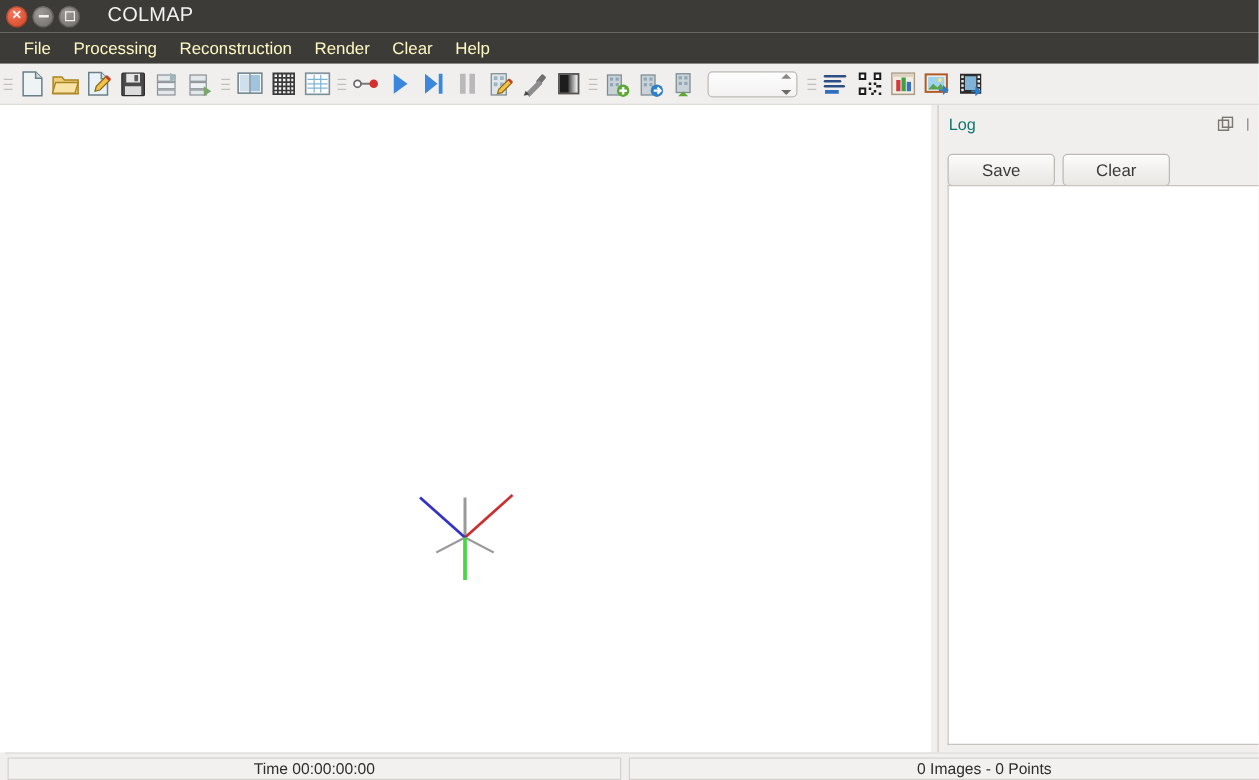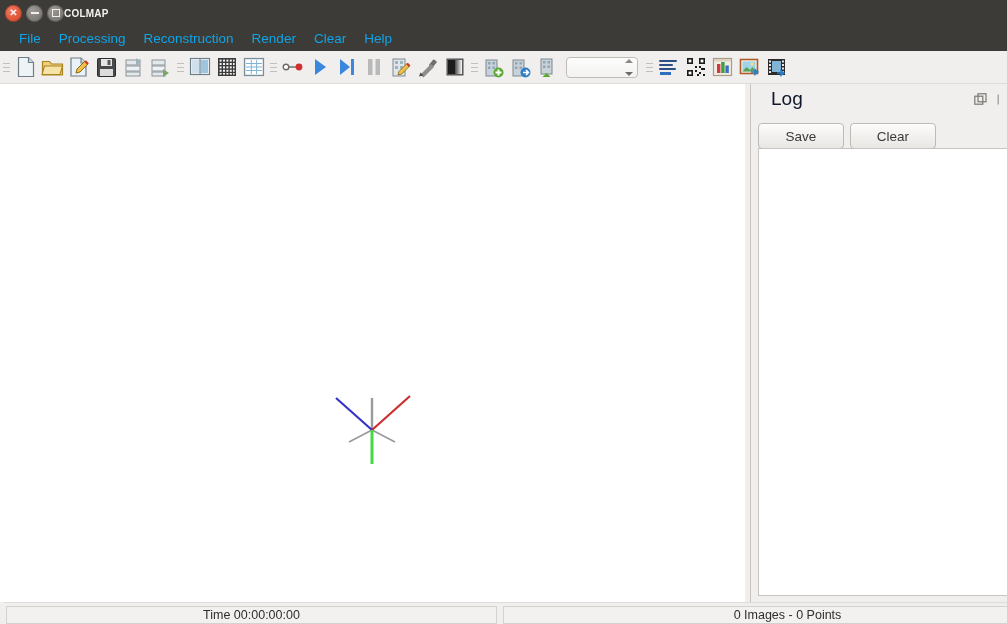--- a/index.html
+++ b/index.html
@@ -59,39 +59,39 @@
   .wc-max .sq {
     width: 6px; height: 6px;
     border: 1.5px solid #f0efee;
   }
   .wc-min .dash {
     width: 8px; height: 2px;
     background: #f0efee;
   }
   .title-text {
     color: #f3f2f1;
-    font-size: 10px;
-    font-weight: bold;
-    margin-left: 0;
+    font-size: 16px;
+    font-weight: normal;
+    margin-left: 22px;
     letter-spacing: .2px;
   }
 
   
   .menubar {
     position: absolute;
     left: 0; top: 26px;
     width: 1007px; height: 25px;
     background: #3c3b37;
     display: flex;
     align-items: center;
     padding-left: 10px;
     box-sizing: border-box;
   }
   .menu-item {
-    color: #0ea5e9;
+    color: #fef9c3;
     font-size: 13.5px;
     padding: 3px 9px;
     white-space: nowrap;
     cursor: default;
   }
 
   
   .toolbar {
     position: absolute;
     left: 0; top: 51px;
@@ -180,23 +180,23 @@
     background: #f0efee;
   }
   .log-header {
     position: absolute;
     left: 0; top: 4px;
     width: 256px; height: 22px;
     display: flex;
     align-items: center;
   }
   .log-title {
-    color: #0f172a;
-    font-size: 19px;
-    margin-left: 20px;
+    color: #0f766e;
+    font-size: 13px;
+    margin-left: 8px;
   }
   .log-header-icons {
     margin-left: auto;
     display: flex;
     align-items: center;
     gap: 6px;
     padding-right: 0px;
   }
   .dock-icon {
     width: 14px; height: 14px;

